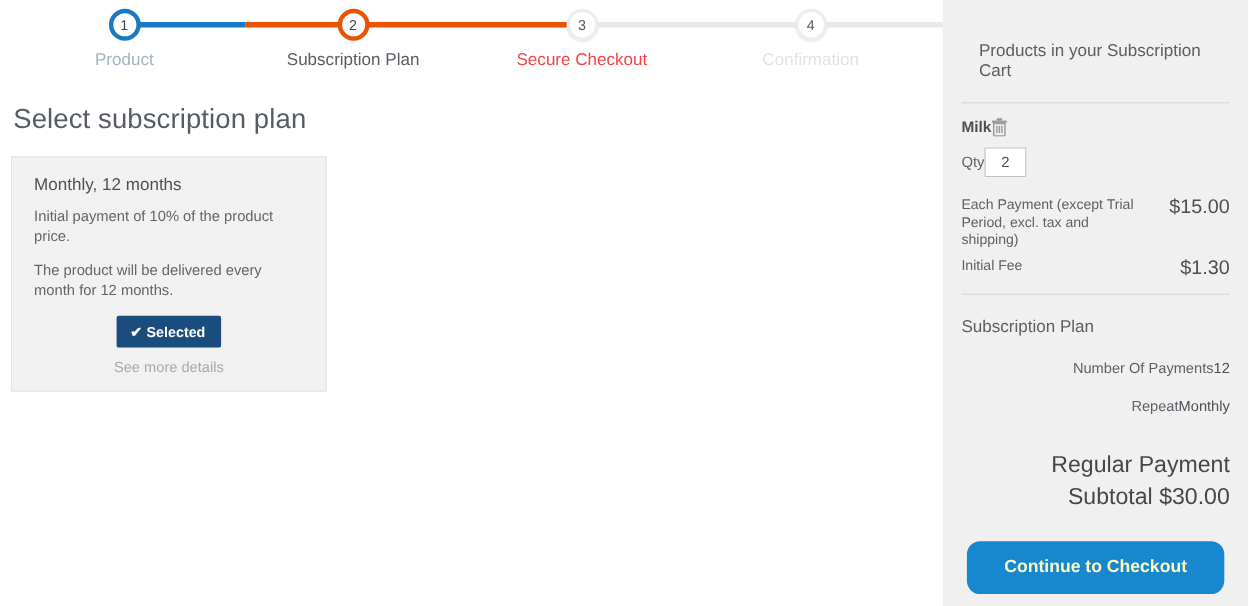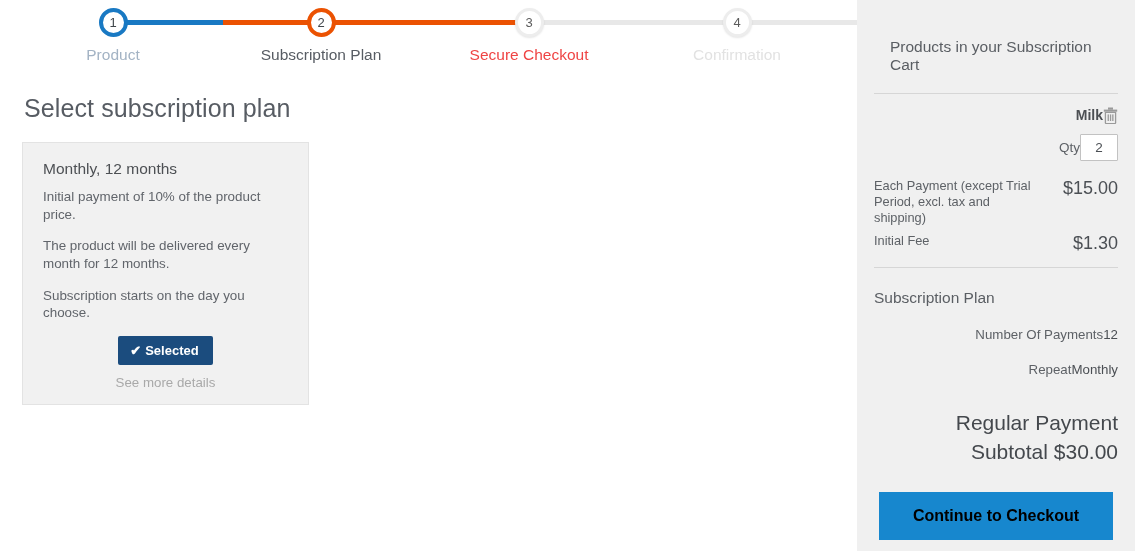--- a/index.html
+++ b/index.html
@@ -73,21 +73,21 @@
     white-space: nowrap;
   }
   .step-1 .step-label { color: #a3b3c4; }
   .step-2 .step-label { color: #575c63; }
   .step-3 .step-label { color: #ef4444; }
   .step-4 .step-label { color: #e2e2e2; }
 
   
   .main {
     position: absolute;
-    left: 12px; top: 76px;
+    left: 0; top: 76px;
     width: 857px;
   }
   .page-title {
     margin: 0;
     padding: 18px 0 0 12px;
     font-size: 25px;
     font-weight: 300;
     color: #575c63;
     letter-spacing: 0.1px;
   }
@@ -154,21 +154,21 @@
     font-weight: normal;
   }
   .hr {
     height: 1px;
     background: #d6d6d6;
     margin: 19px 0 0 0;
   }
   .row {
     display: flex;
     align-items: flex-start;
-    justify-content: flex-end;
+    justify-content: flex-start;
   }
   .prod-row {
     padding-top: 13px;
   }
   .prod-name {
     font-size: 14px;
     font-weight: bold;
     color: #4c4f53;
   }
   .trash-btn {
@@ -266,23 +266,23 @@
     font-size: 21px;
     color: #44484d;
     line-height: 1.35;
     font-weight: normal;
   }
   .checkout-btn {
     display: block;
     width: 234px;
     margin: 26px auto 0 auto;
     background: #1787ce;
-    color: #000000;
+    color: #fef9c3;
     border: none;
-    border-radius: 0;
+    border-radius: 12px;
     font-family: "Liberation Sans", sans-serif;
     font-size: 16px;
     font-weight: bold;
     padding: 15px 0;
     cursor: pointer;
   }
 </style>
 </head>
 <body>
 
@@ -318,21 +318,20 @@
     </div>
   </div>
 
   <div class="main">
     <h1 class="page-title">Select subscription plan</h1>
 
     <div class="plan-card">
       <div class="plan-title">Monthly, 12 months</div>
       <p class="plan-text">Initial payment of 10% of the product price.</p>
       <p class="plan-text">The product will be delivered every month for 12 months.</p>
-      <p class="plan-text last">Subscription starts on the day you choose.</p>
 
       <div class="selected-wrap">
         <button class="selected-btn"><span class="check">✔</span><span>Selected</span></button>
         <a class="see-more" href="#">See more details</a>
       </div>
     </div>
   </div>
 
   <div class="sidebar">
 

